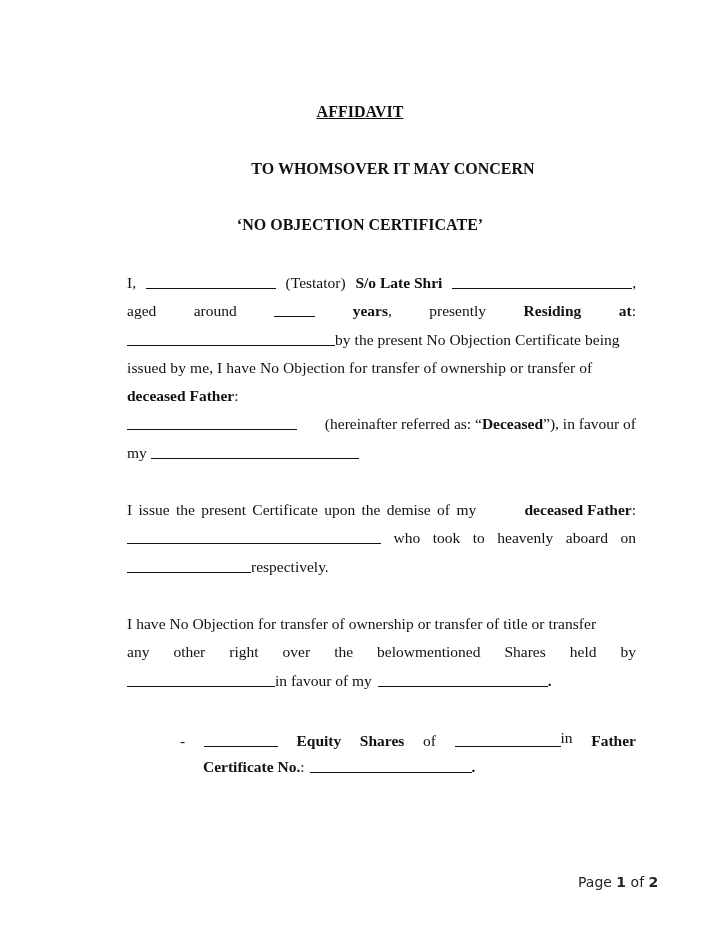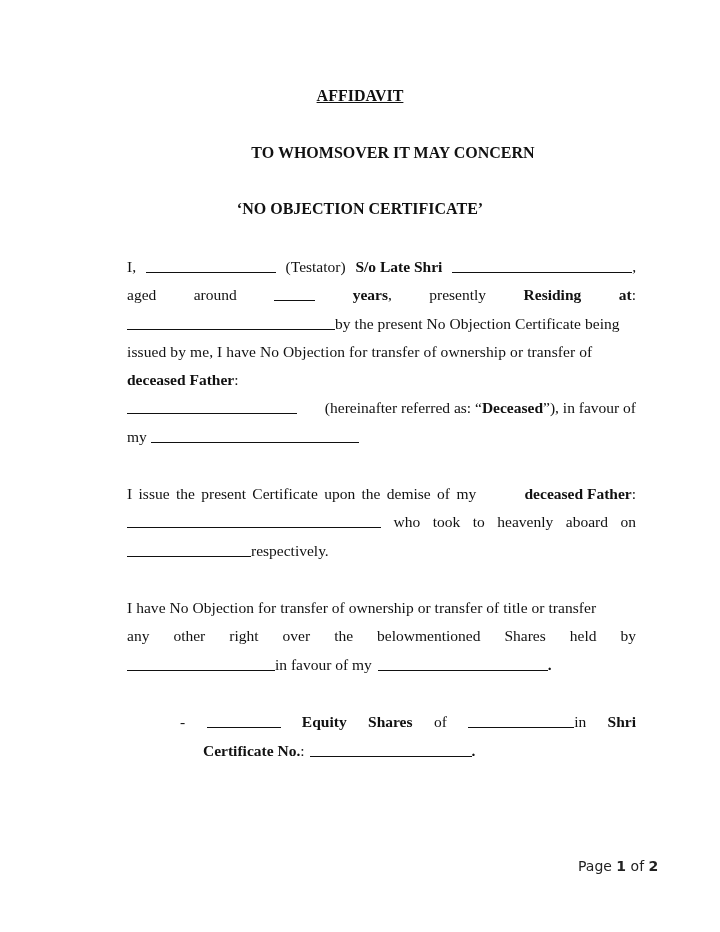--- a/index.html
+++ b/index.html
@@ -11,21 +11,21 @@
       width: 720px;
       height: 932px;
       position: relative;
       overflow: hidden;
       font-family: "Liberation Serif", "DejaVu Serif", serif;
       color: #111111;
       font-size: 15.5px;
     }
     .page {
       position: absolute;
-      left: 0; top: 0;
+      left: 0; top: 16px;
       width: 720px; height: 719px;
       background: #ffffff;
     }
     .heading {
       position: absolute;
       left: 0;
       width: 720px;
       text-align: center;
       font-weight: bold;
       font-size: 16px;
@@ -174,25 +174,25 @@
     <span class="blank" style="width:170px;"></span>
     <span class="b">.</span>
   </div>
 
   <div class="bullet-line" style="top:712px;width:456px;display:flex;justify-content:space-between;align-items:baseline;">
     <span>-</span>
     <span class="blank" style="width:74px;"></span>
     <span class="b">Equity</span>
     <span class="b">Shares</span>
     <span>of</span>
-    <span style="display:inline-flex;align-items:flex-start;">
+    <span style="display:inline-flex;align-items:center;">
       <span class="blank" style="width:106px;"></span>
         <span>in</span>
     </span>
-    <span class="b">Shri</span>
+    <span class="b">Father</span>
   </div>
 
   <div class="bullet-line" style="top:741px;left:203px;display:flex;align-items:baseline;">
     <span class="b">Certificate No.</span>
     <span style="margin-right:5px;">:</span>
     <span class="blank" style="width:162px;"></span>
     <span class="b">.</span>
   </div>
 
   <div class="footer">

